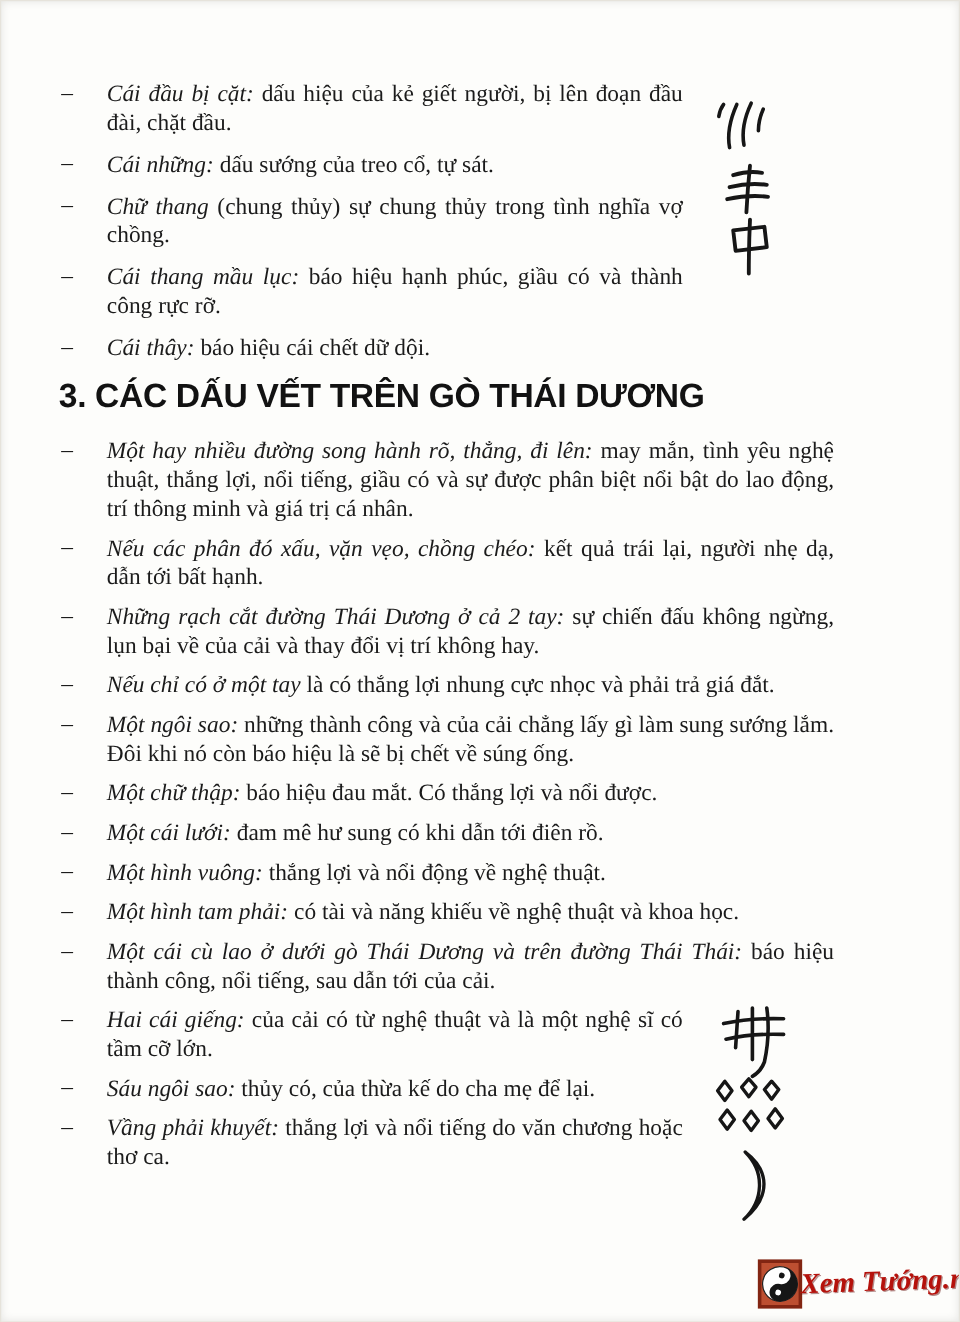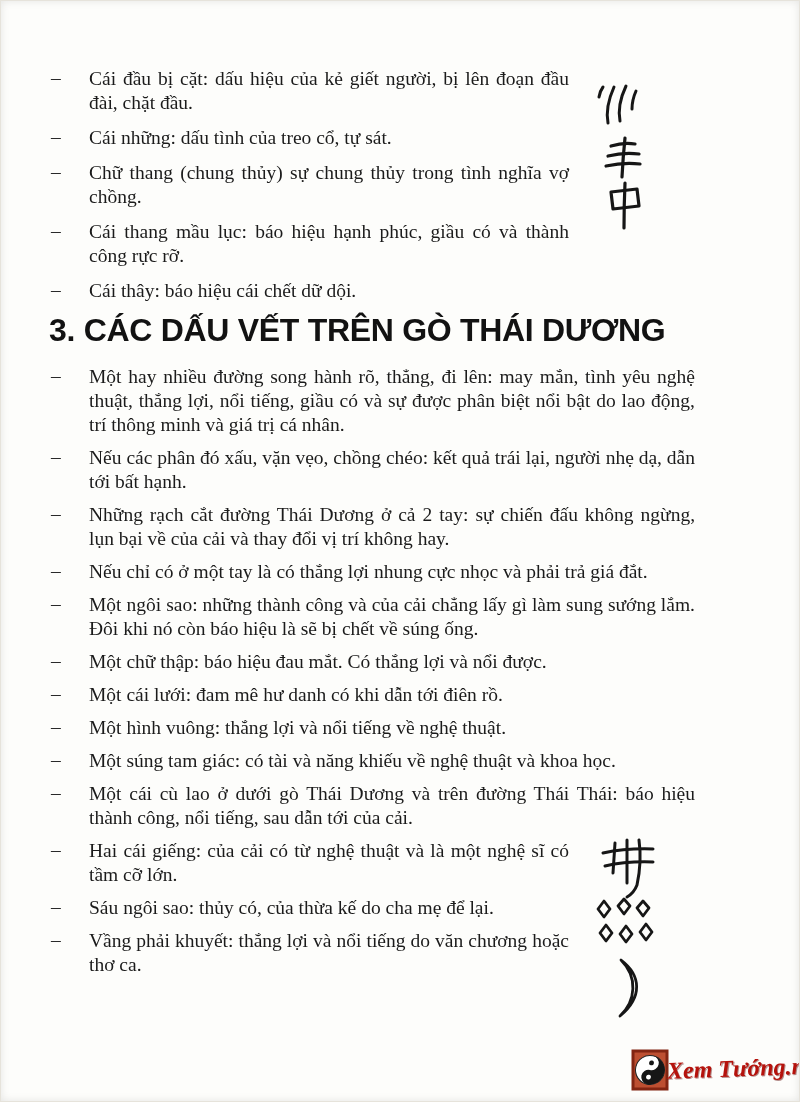--- a/index.html
+++ b/index.html
@@ -28,25 +28,25 @@
     line-height:24px;
     text-align:justify;
     margin-bottom:9px;
   }
   .intro .item{margin-bottom:11px;}
   .item.narrow{max-width:520px;box-sizing:border-box;}
   .dash{
     position:absolute;left:2px;top:-1px;
     font-style:normal;
   }
-  .lead{}
+  .lead{font-style:italic;}
   h2.sec{
     font-family:"Liberation Sans","DejaVu Sans",sans-serif;
     font-weight:bold;
-    font-size:32px;
+    font-size:28px;
     letter-spacing:-0.3px;
     color:#121212;
     margin:12px 0 20px 0;
     line-height:30px;
   }
   .symbol{position:absolute;}
   .symbol svg{display:block;}
   .sym-stroke{stroke:#161616;fill:none;stroke-linecap:round;stroke-linejoin:round;}
   .watermark{
     position:absolute;
@@ -72,21 +72,21 @@
 
   <div class="intro">
     <div class="item narrow">
       <span class="dash">–</span>
       <span class="lead">Cái đầu bị cặt:</span>
       <span class="body">dấu hiệu của kẻ giết người, bị lên đoạn đầu đài, chặt đầu.</span>
     </div>
     <div class="item narrow">
       <span class="dash">–</span>
       <span class="lead">Cái những:</span>
-      <span class="body">dấu tình của treo cổ, tự sát.</span>
+      <span class="body">dấu sướng của treo cổ, tự sát.</span>
     </div>
     <div class="item narrow">
       <span class="dash">–</span>
       <span class="lead">Chữ thang</span>
       <span class="body">(chung thủy) sự chung thủy trong tình nghĩa vợ chồng.</span>
     </div>
     <div class="item narrow">
       <span class="dash">–</span>
       <span class="lead">Cái thang mầu lục:</span>
       <span class="body">báo hiệu hạnh phúc, giầu có và thành công rực rỡ.</span>
@@ -127,30 +127,30 @@
       <span class="body">những thành công và của cải chẳng lấy gì làm sung sướng lắm. Đôi khi nó còn báo hiệu là sẽ bị chết về súng ống.</span>
     </div>
     <div class="item">
       <span class="dash">–</span>
       <span class="lead">Một chữ thập:</span>
       <span class="body">báo hiệu đau mắt. Có thắng lợi và nổi được.</span>
     </div>
     <div class="item">
       <span class="dash">–</span>
       <span class="lead">Một cái lưới:</span>
-      <span class="body">đam mê hư danh có khi dẫn tới điên rồ.</span>
+      <span class="body">đam mê hư sung có khi dẫn tới điên rồ.</span>
     </div>
     <div class="item">
       <span class="dash">–</span>
       <span class="lead">Một hình vuông:</span>
-      <span class="body">thắng lợi và nổi tiếng về nghệ thuật.</span>
-    </div>
-    <div class="item">
-      <span class="dash">–</span>
-      <span class="lead">Một súng tam giác:</span>
+      <span class="body">thắng lợi và nổi động về nghệ thuật.</span>
+    </div>
+    <div class="item">
+      <span class="dash">–</span>
+      <span class="lead">Một hình tam phải:</span>
       <span class="body">có tài và năng khiếu về nghệ thuật và khoa học.</span>
     </div>
     <div class="item">
       <span class="dash">–</span>
       <span class="lead">Một cái cù lao ở dưới gò Thái Dương và trên đường Thái Thái:</span>
       <span class="body">báo hiệu thành công, nổi tiếng, sau dẫn tới của cải.</span>
     </div>
     <div class="item narrow">
       <span class="dash">–</span>
       <span class="lead">Hai cái giếng:</span>

